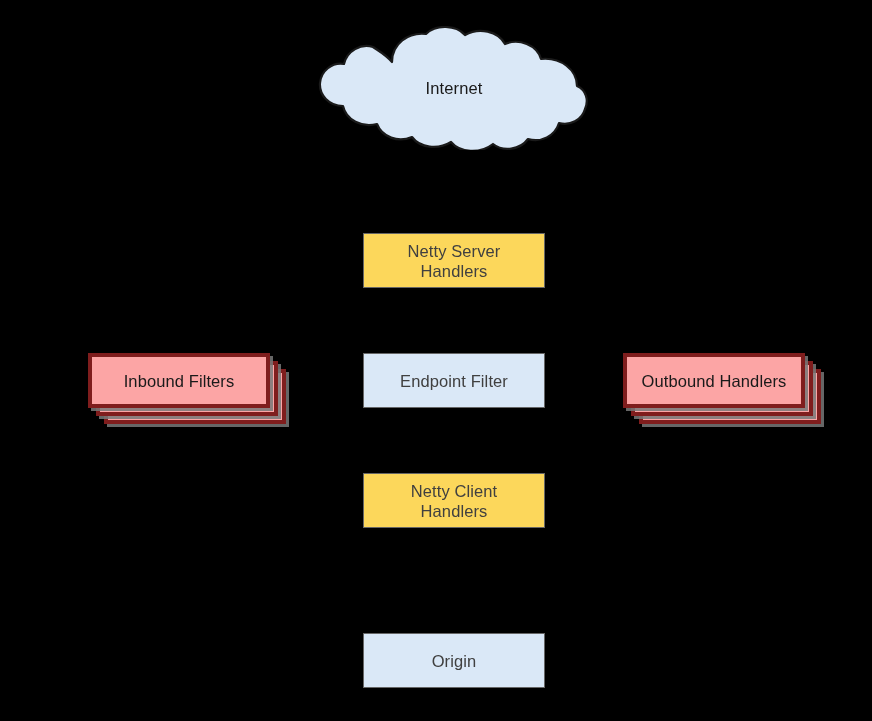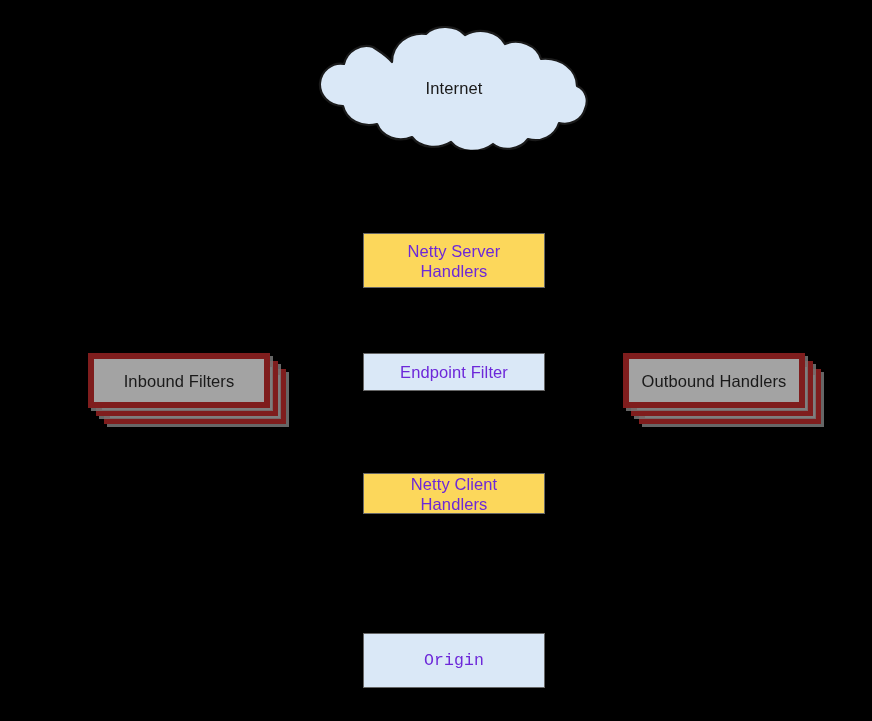--- a/index.html
+++ b/index.html
@@ -64,59 +64,59 @@
   .node {
     position: absolute;
     box-sizing: border-box;
     border: 1px solid #666666;
     display: flex;
     align-items: center;
     justify-content: center;
     text-align: center;
     font-size: 16.5px;
     line-height: 20px;
-    color: #6d28d9;
+    color: #404040;
     letter-spacing: 0.1px;
   }
   .node.fill-blue  { background: #DAE8F7; }
   .node.fill-amber { background: #FCD75B; }
 
   
   .stack {
     position: absolute;
     width: 198px;
     height: 71px;
   }
   .stack .sheet {
     position: absolute;
     box-sizing: border-box;
     width: 182px;
     height: 55px;
-    background: #a3a3a3;
-    border: 6px solid #7f1d1d;
+    background: #fca5a5;
+    border: 4px solid #7f1d1d;
     box-shadow: 3px 3px 0 0 rgba(120,120,120,0.85);
   }
   .stack .sheet.s3 { left: 16px; top: 16px; z-index: 1; }
   .stack .sheet.s2 { left: 8px;  top: 8px;  z-index: 2; }
   .stack .sheet.s1 {
     left: 0; top: 0; z-index: 3;
     display: flex;
     align-items: center;
     justify-content: center;
     font-size: 16.5px;
     line-height: 20px;
     color: #1a1a1a;
     letter-spacing: 0.1px;
   }
 
   
   #node-netty-server  { left: 345px; top: 233px; width: 182px; height: 55px; }
-  #node-endpoint      { left: 345px; top: 353px; width: 182px; height: 38px; }
-  #node-netty-client  { left: 345px; top: 473px; width: 182px; height: 41px; }
-  #node-origin        { left: 345px; top: 633px; width: 182px; height: 55px; font-family: Liberation Mono, monospace; }
+  #node-endpoint      { left: 345px; top: 353px; width: 182px; height: 55px; }
+  #node-netty-client  { left: 345px; top: 473px; width: 182px; height: 55px; }
+  #node-origin        { left: 345px; top: 633px; width: 182px; height: 55px; }
   #stack-inbound      { left: 70px;  top: 353px; }
   #stack-outbound     { left: 605px; top: 353px; }
 </style>
 </head>
 <body>
 
 <div id="diagram-canvas">
 
   <svg id="connector-layer" viewBox="0 0 872 721" width="872" height="721" xmlns="http://www.w3.org/2000/svg">
     <g stroke="#000000" stroke-width="1.2" fill="none">

